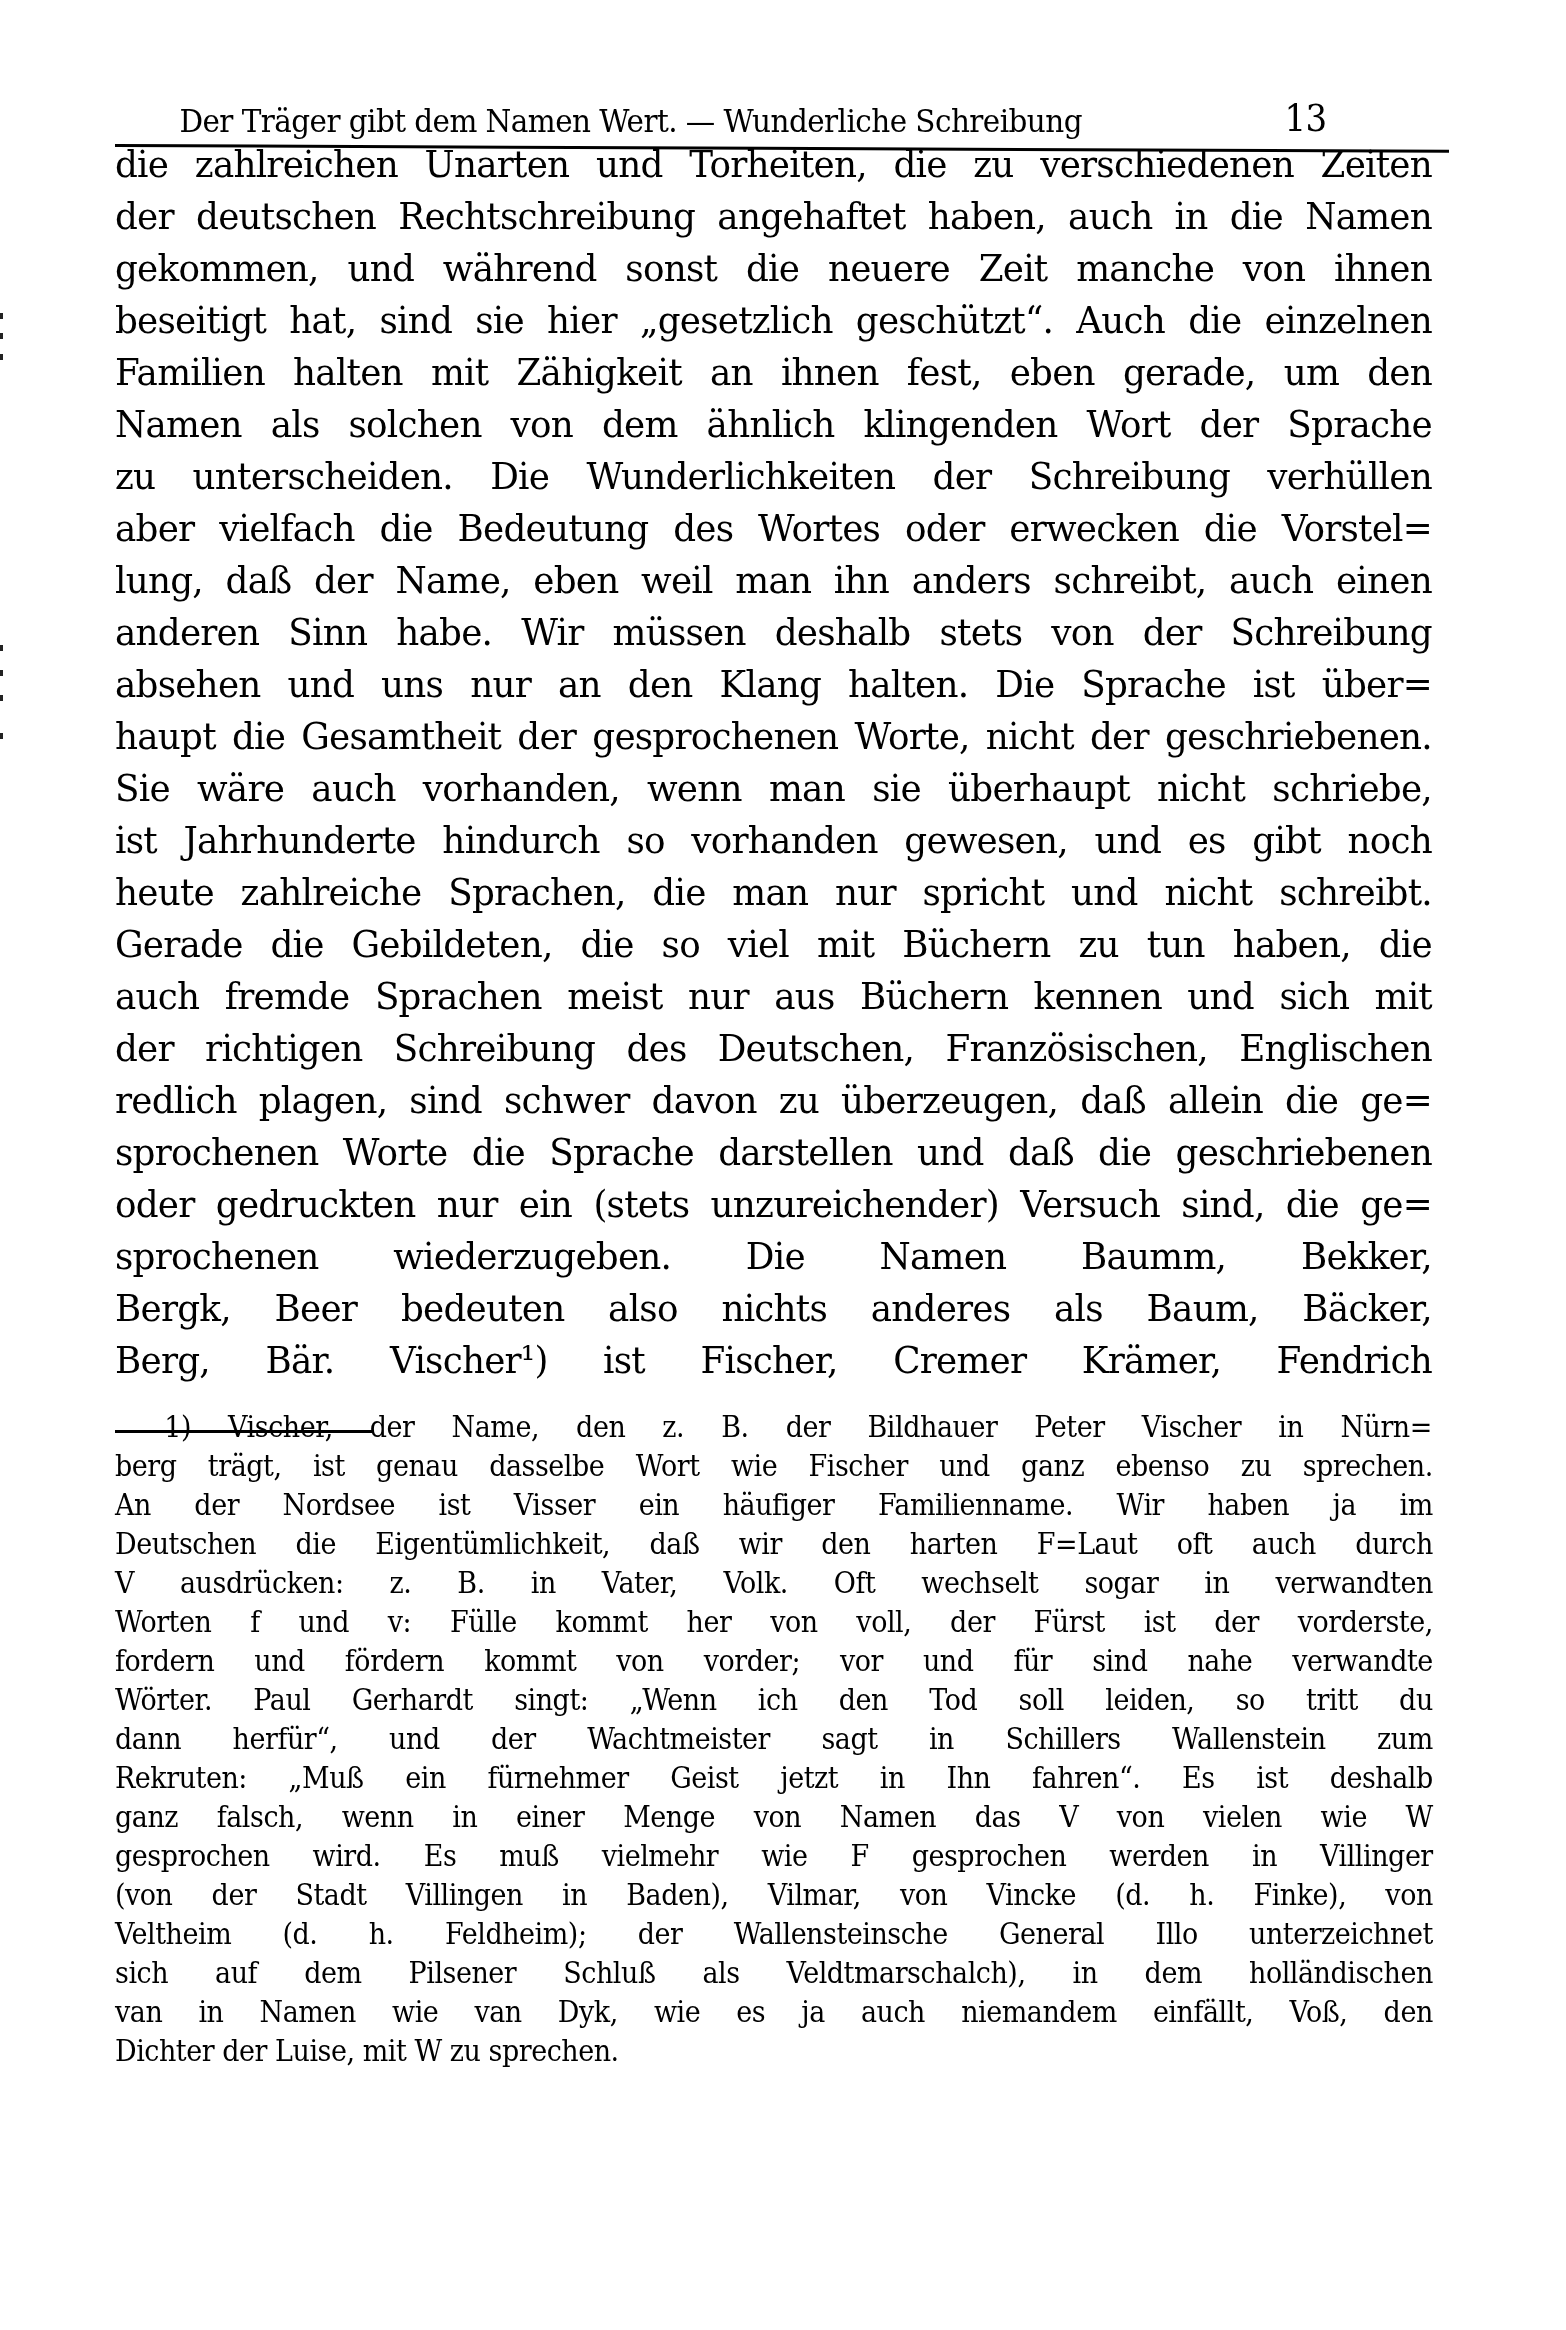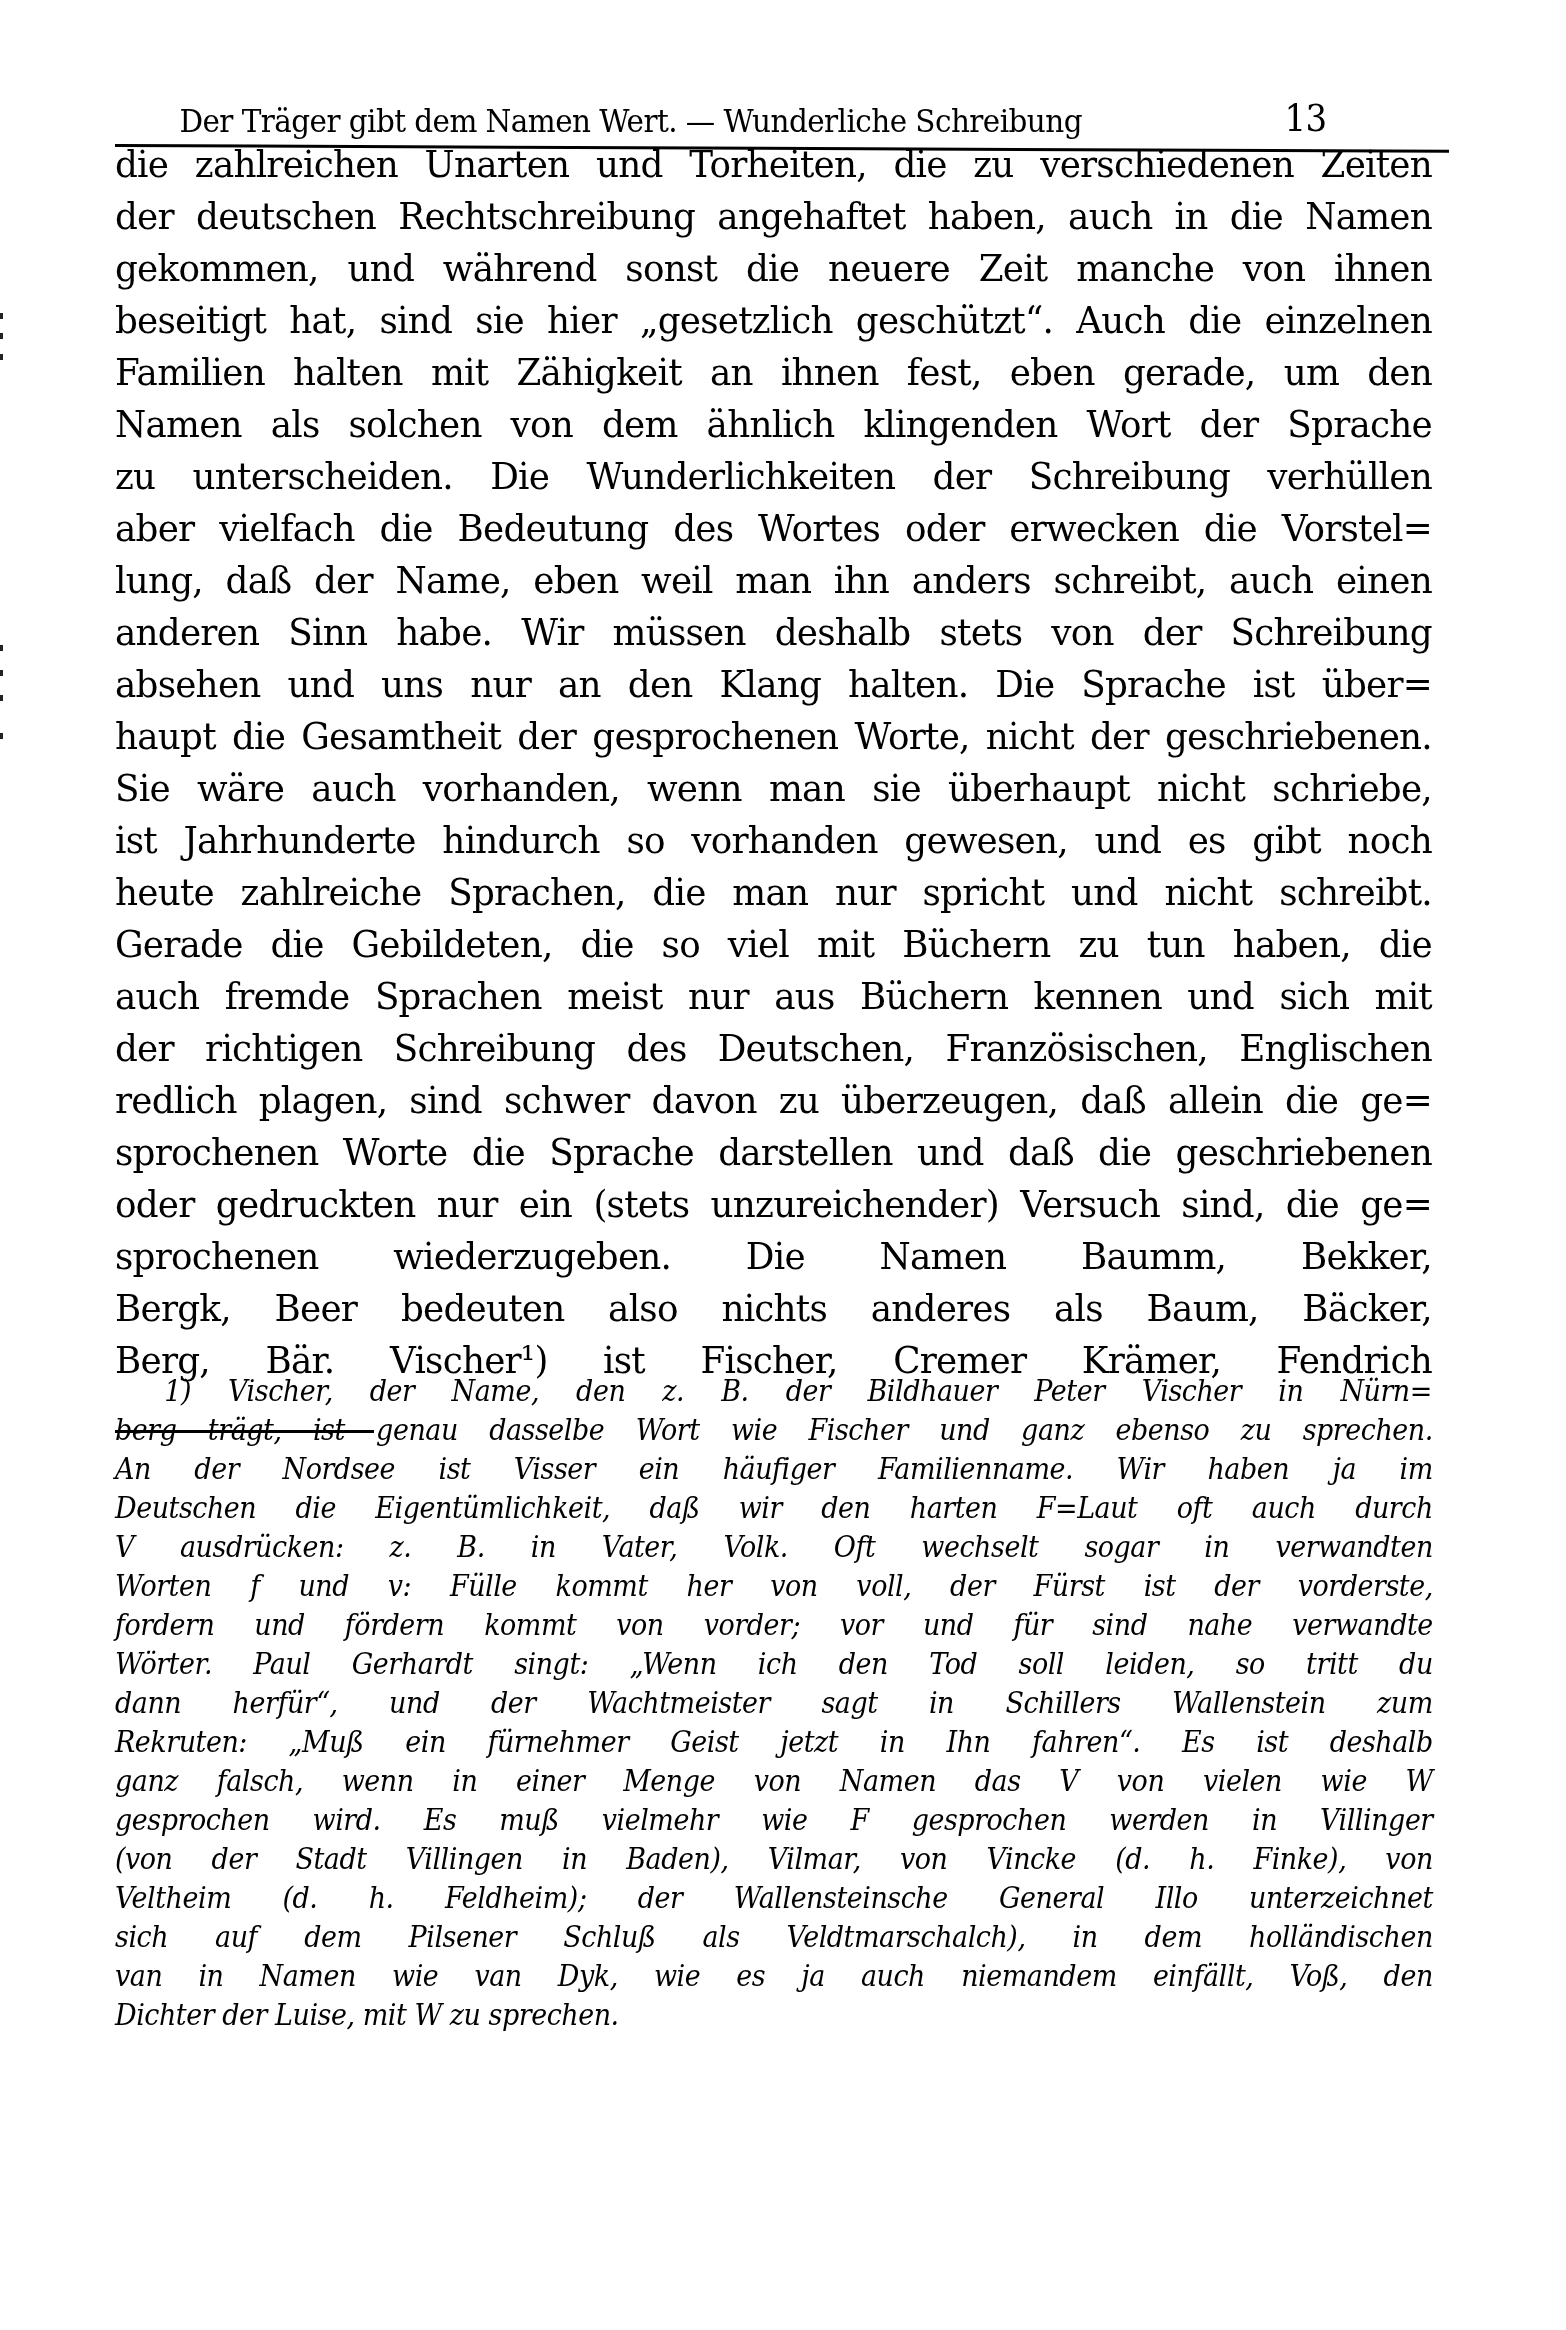--- a/index.html
+++ b/index.html
@@ -74,24 +74,23 @@
     .footnote-rule {
       position: absolute;
       top: 1430px;
       left: 0;
       width: 259px;
       height: 3.2px;
       background: #000;
     }
     .footnotes {
       position: absolute;
-      top: 1372px;
+      top: 1408px;
       left: 0;
       width: 1317px;
-      font-style: italic;
     }
     .fn-line {
       height: 39px;
       line-height: 39px;
       font-size: 29px;
       white-space: nowrap;
       text-align: justify;
       text-align-last: justify;
       letter-spacing: -0.5px;
       transform: scaleX(0.93);

